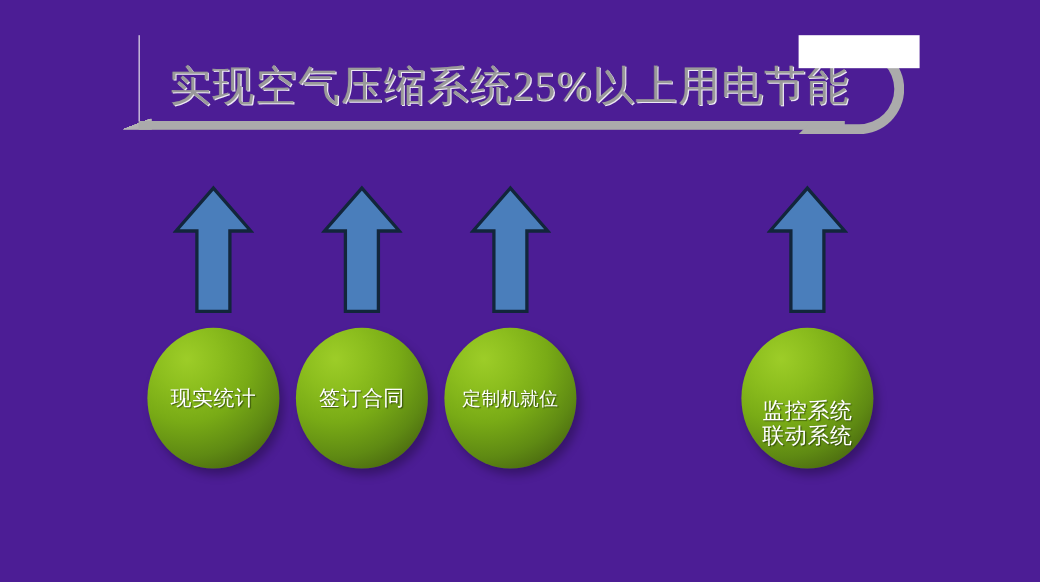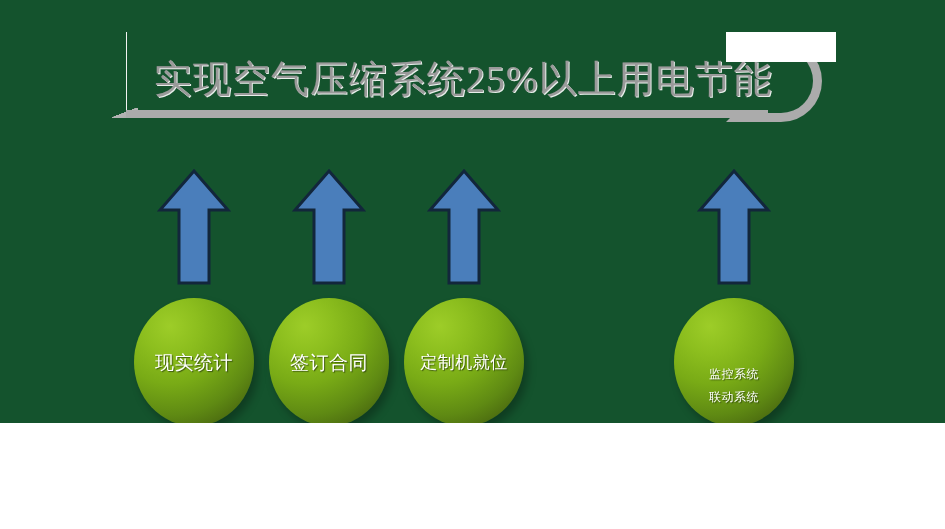--- a/index.html
+++ b/index.html
@@ -6,22 +6,22 @@
     margin: 0;
     padding: 0;
     background: #ffffff;
   }
   body {
     font-family: "Liberation Serif", "DejaVu Serif", serif;
   }
   #slide {
     position: relative;
     width: 945px;
-    height: 423px;
-    background: #14532d;
+    height: 529px;
+    background: #4c1d95;
     overflow: hidden;
   }
 
   
   #title-block {
     position: absolute;
     left: 126px;
     top: 32px;
     width: 660px;
     height: 110px;
@@ -141,21 +141,21 @@
     text-align: center;
     letter-spacing: 0.5px;
     text-shadow: 1px 1px 1px rgba(40,60,10,0.75);
     font-family: "Liberation Serif", "DejaVu Serif", serif;
     white-space: pre-line;
   }
   .circle-label.small {
     font-size: 17px;
   }
   .circle-label.two-line {
-    font-size: 12px;
+    font-size: 20px;
     line-height: 23px;
     margin-top: 48px;
   }
 </style>
 </head>
 <body>
 
 <div id="slide">
 
   <div id="title-block">

